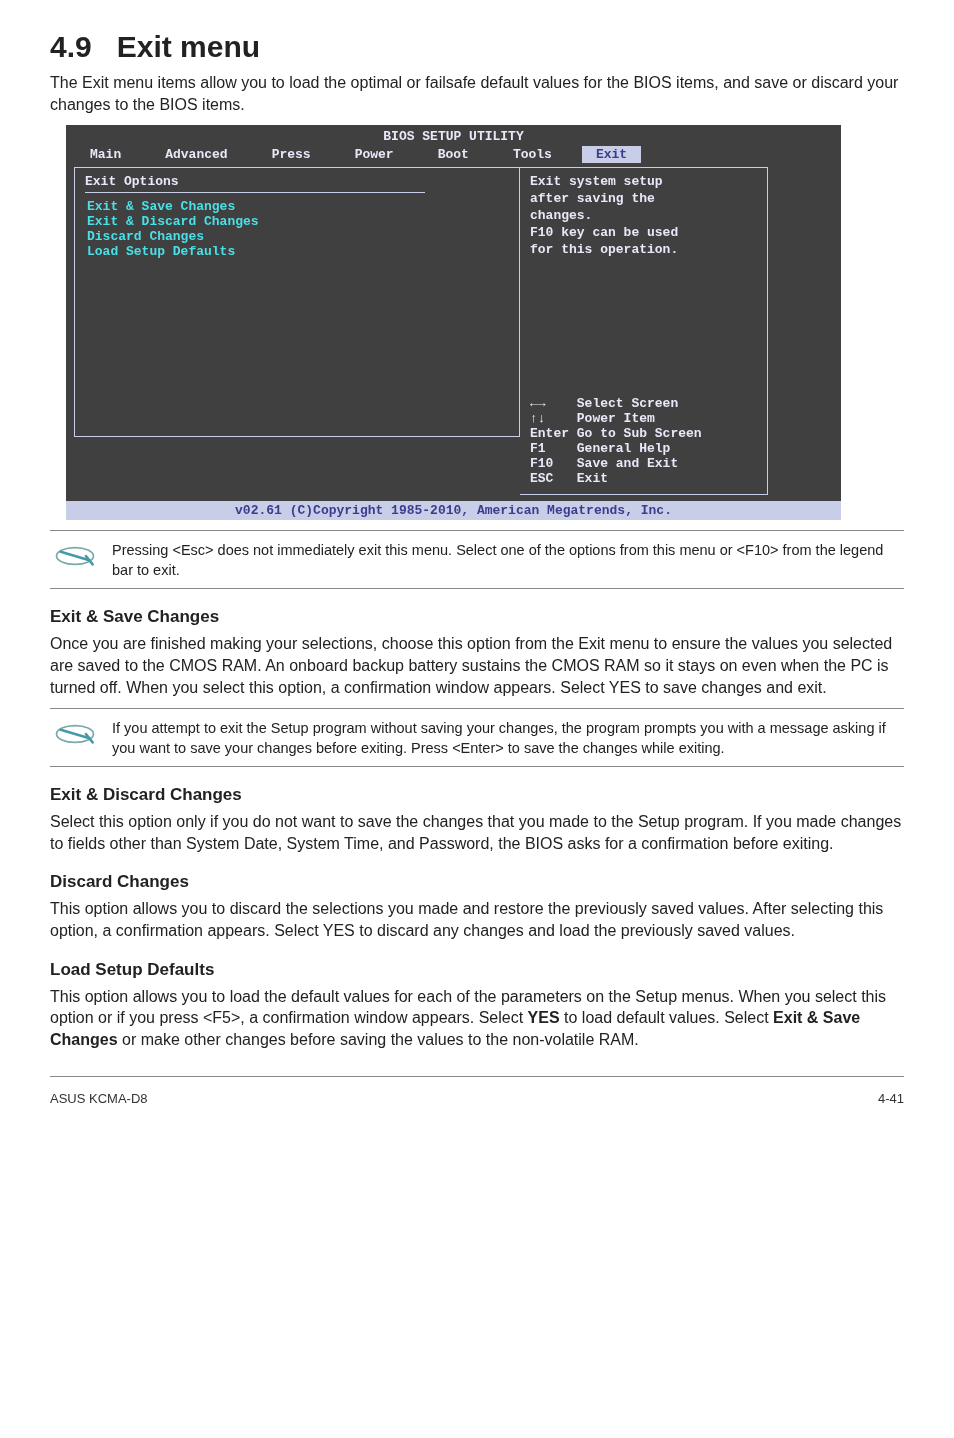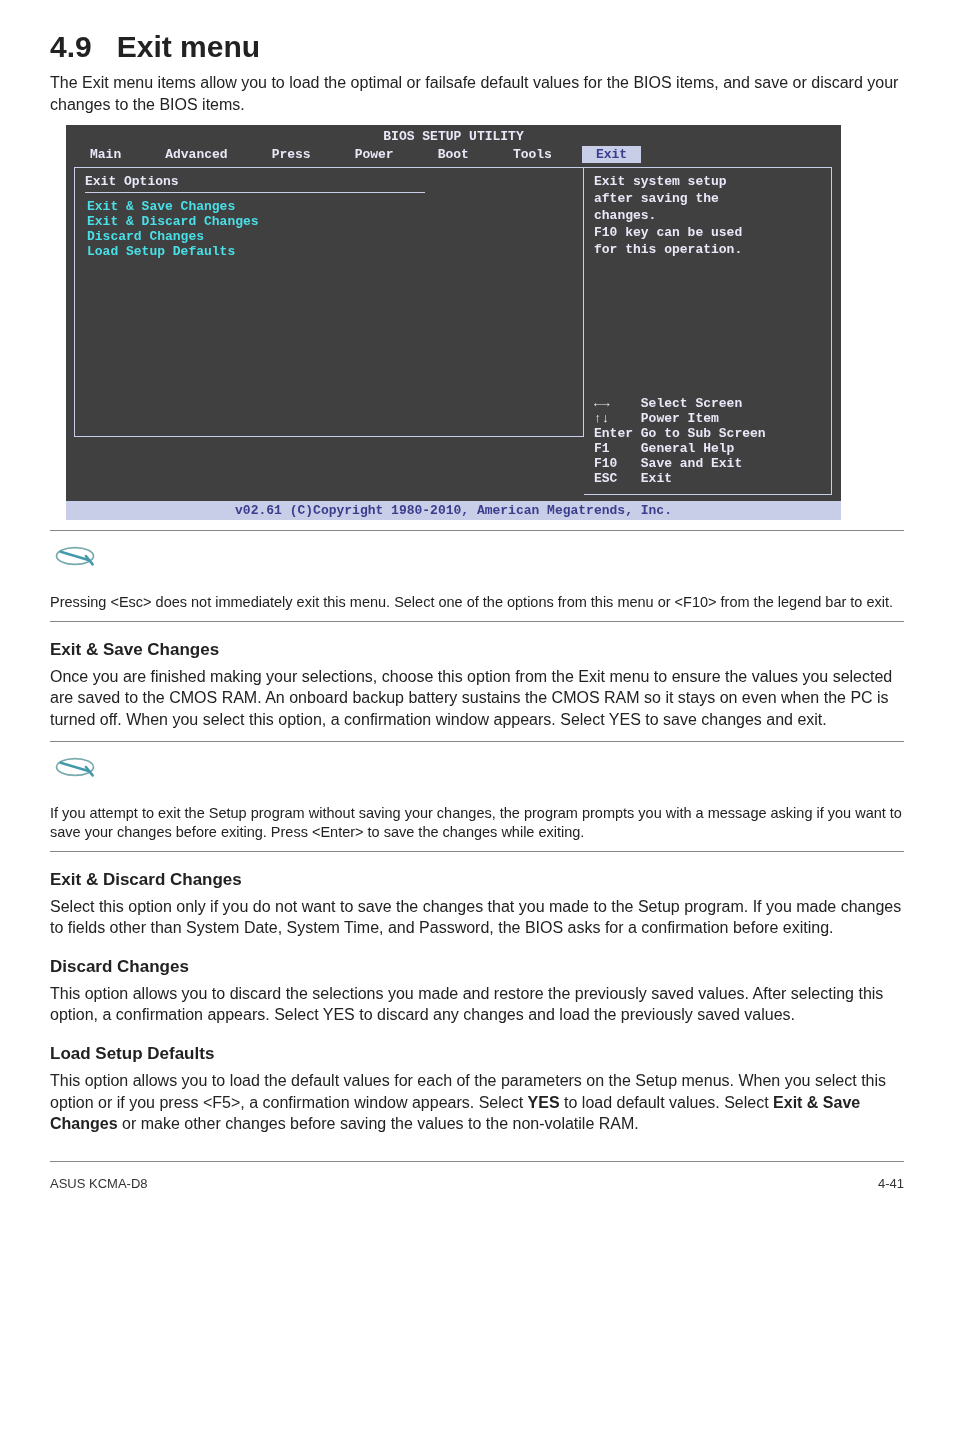--- a/index.html
+++ b/index.html
@@ -58,21 +58,21 @@
   }
   .bios-body {
     display: flex;
     padding: 0 8px 6px 8px;
   }
   .bios-left, .bios-right {
     border: 1px solid #c8cde8;
     padding: 6px 10px;
   }
   .bios-left {
-    width: 510px;
+    width: 446px;
     height: 270px;
   }
   .bios-right {
     width: 248px;
     height: 328px;
     border-left: none;
     position: relative;
   }
   .bios-left .opt-title {
     color: #e8e8f8;
@@ -108,21 +108,20 @@
 
   
   .note-block {
     display: flex;
     align-items: flex-start;
     border-top: 1px solid #888;
     border-bottom: 1px solid #888;
     padding: 8px 0;
     margin: 10px 0 14px 0;
     gap: 14px;
-    flex-direction: column;
   }
   .note-text {
     font-size: 14.5px;
     line-height: 1.35;
     flex: 1;
     padding-top: 2px;
   }
   .note-icon {
     width: 48px;
     flex: none;
@@ -183,21 +182,21 @@
       <div class="help-bottom">
         <div class="hl-row">←→    Select Screen</div>
         <div class="hl-row">↑↓    Power Item</div>
         <div class="hl-row">Enter Go to Sub Screen</div>
         <div class="hl-row">F1    General Help</div>
         <div class="hl-row">F10   Save and Exit</div>
         <div class="hl-row">ESC   Exit</div>
       </div>
     </div>
   </div>
-  <div class="bios-footer">v02.61 (C)Copyright 1980-2010, American Megatrends, Inc.</div>
+  <div class="bios-footer">v02.61 (C)Copyright 1985-2010, American Megatrends, Inc.</div>
 </div>
 
 <div class="note-block">
   <div class="note-icon">
     <svg viewBox="0 0 50 40">
       <ellipse cx="25" cy="20" rx="22" ry="10" fill="none" stroke="#7aa" stroke-width="2"></ellipse>
       <path d="M8 15 L42 25" stroke="#49a" stroke-width="3" stroke-linecap="round"></path>
       <path d="M38 20 L46 30" stroke="#49a" stroke-width="3" stroke-linecap="round"></path>
     </svg>
   </div>

